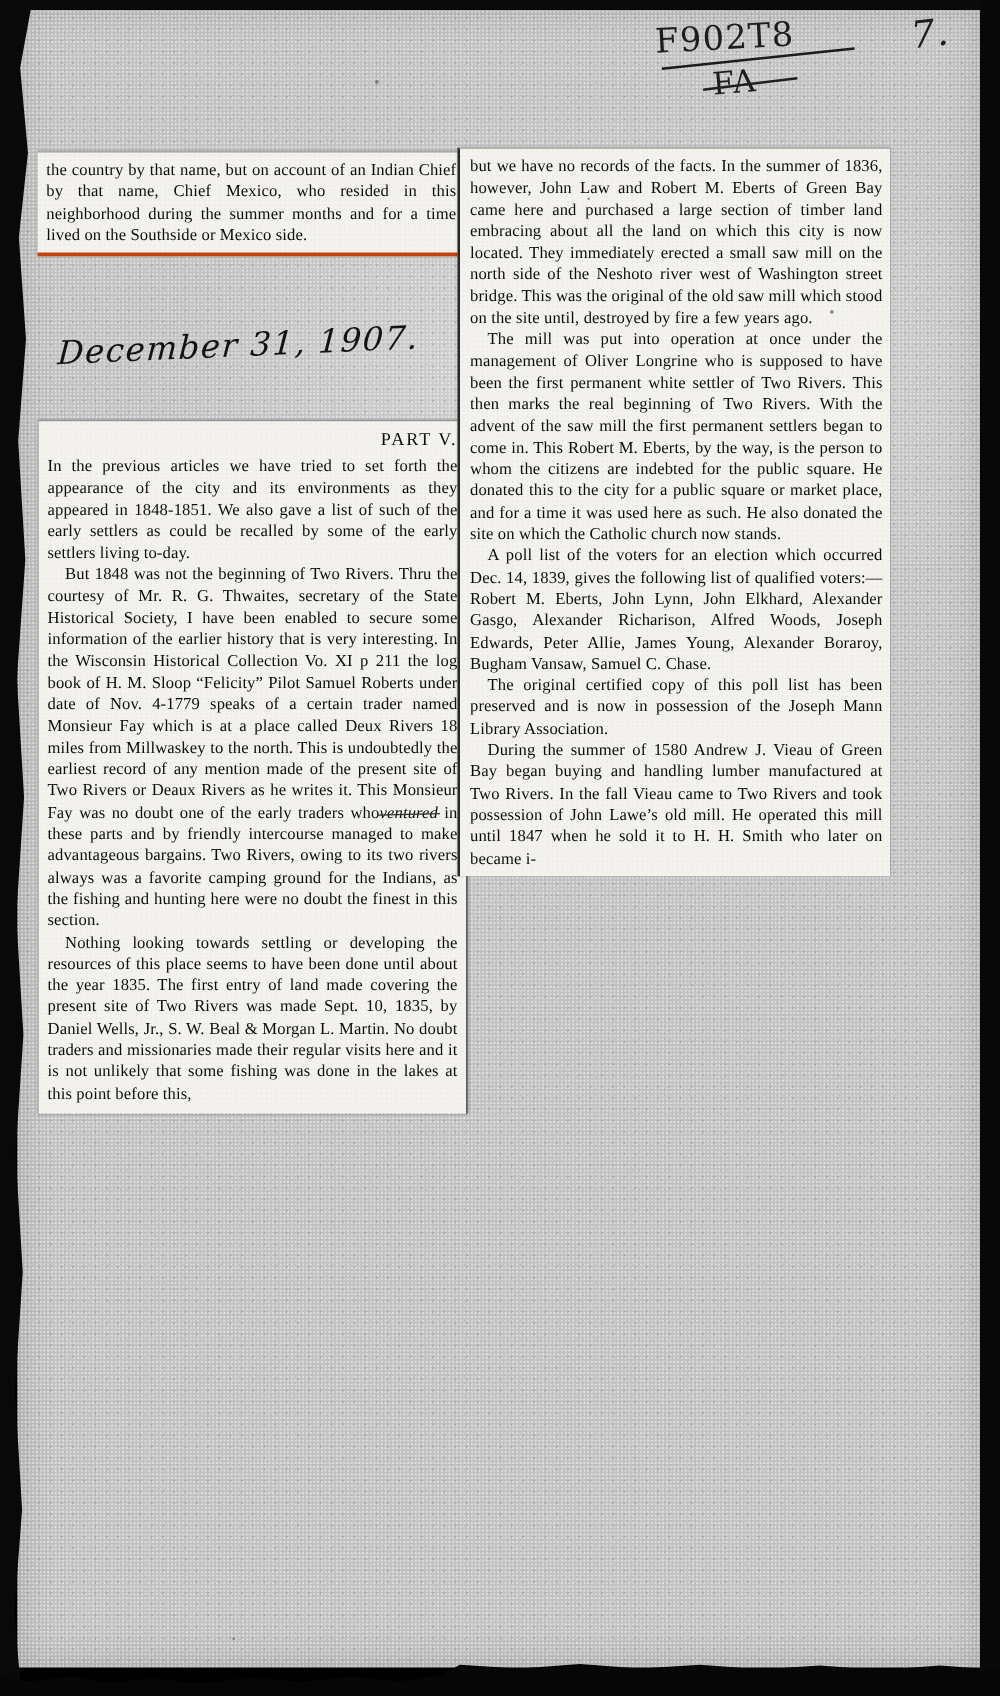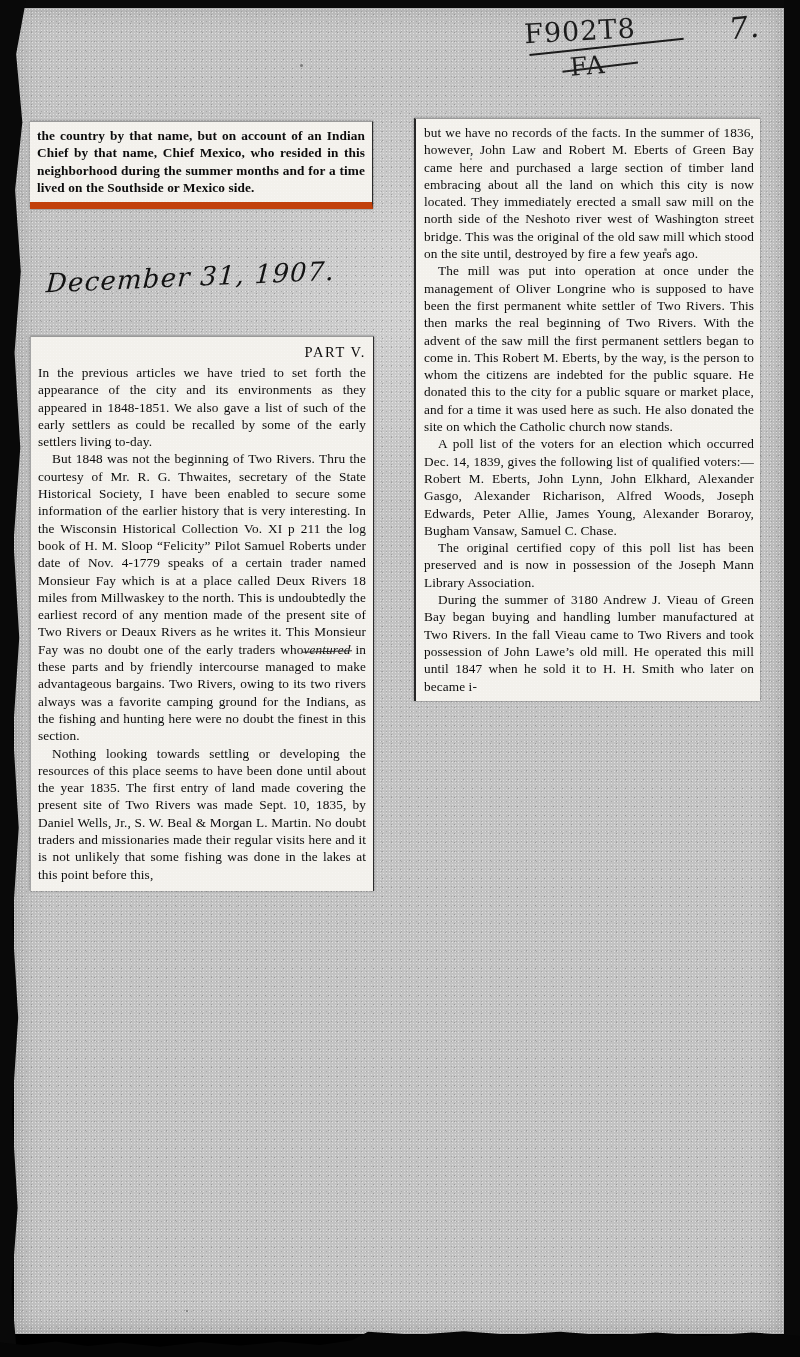--- a/index.html
+++ b/index.html
@@ -160,42 +160,40 @@
   }
 
   
   #clip-a {
     left: 30px;
     top: 121px;
     width: 328px;
     padding: 5px 7px 6px 7px;
     border-right: 1.5px solid #2a2a2a;
     border-top: 1px solid #9a9a9a;
-    border-bottom: 7px solid #c2410c;
-    font-weight: bold;
+    border-bottom: 3px solid #c2410c;
   }
   
   #clip-b {
     left: 30px;
     top: 336px;
     width: 328px;
     padding: 6px 7px 8px 7px;
     border-right: 1.5px solid #2a2a2a;
     border-top: 1px solid #9a9a9a;
     border-left: 1px solid #a5a5a5;
   }
   
   #clip-c {
     left: 366px;
     top: 118px;
     width: 330px;
     padding: 5px 6px 6px 8px;
     border-left: 2px solid #262626;
     border-top: 1px solid #9a9a9a;
-    margin-left: 48px;
   }
 
   p {
     margin: 0;
     font-size: 13.3px;
     line-height: 17.3px;
     text-align: justify;
     text-justify: inter-word;
     letter-spacing: .1px;
     position: relative;
@@ -277,21 +275,21 @@
     <p class="noindent">In the previous articles we have tried to set forth the appearance of the city and its environments as they appeared in 1848-1851. We also gave a list of such of the early settlers as could be recalled by some of the early settlers living to-day.</p>
     <p><span>But 1848 was not the beginning of Two Rivers. Thru the courtesy of Mr. R. G. Thwaites, secretary of the State Historical Society, I have been enabled to secure some information of the earlier history that is very interesting. In the Wisconsin Historical Collection Vo. XI p 211 the log book of H. M. Sloop “Felicity” Pilot Samuel Roberts under date of Nov. 4-1779 speaks of a certain trader named Monsieur Fay which is at a place called Deux Rivers 18 miles from Millwaskey to the north. This is undoubtedly the earliest record of any mention made of the present site of Two Rivers or Deaux Rivers as he writes it. This Monsieur Fay was no doubt one of the early traders who</span><span class="struck">ventured</span><span> in these parts and by friendly intercourse managed to make advantageous bargains. Two Rivers, owing to its two rivers always was a favorite camping ground for the Indians, as the fishing and hunting here were no doubt the finest in this section.</span></p>
     <p>Nothing looking towards settling or developing the resources of this place seems to have been done until about the year 1835. The first entry of land made covering the present site of Two Rivers was made Sept. 10, 1835, by Daniel Wells, Jr., S. W. Beal &amp; Morgan L. Martin. No doubt traders and missionaries made their regular visits here and it is not unlikely that some fishing was done in the lakes at this point before this,</p>
   </div>
 
   <div id="clip-c" class="clip">
     <p class="noindent">but we have no records of the facts. In the summer of 1836, however, John Law and Robert M. Eberts of Green Bay came here and purchased a large section of timber land embracing about all the land on which this city is now located. They immediately erected a small saw mill on the north side of the Neshoto river west of Washington street bridge. This was the original of the old saw mill which stood on the site until, destroyed by fire a few years ago.</p>
     <p>The mill was put into operation at once under the management of Oliver Longrine who is supposed to have been the first permanent white settler of Two Rivers. This then marks the real beginning of Two Rivers. With the advent of the saw mill the first permanent settlers began to come in. This Robert M. Eberts, by the way, is the person to whom the citizens are indebted for the public square. He donated this to the city for a public square or market place, and for a time it was used here as such. He also donated the site on which the Catholic church now stands.</p>
     <p>A poll list of the voters for an election which occurred Dec. 14, 1839, gives the following list of qualified voters:—Robert M. Eberts, John Lynn, John Elkhard, Alexander Gasgo, Alexander Richarison, Alfred Woods, Joseph Edwards, Peter Allie, James Young, Alexander Boraroy, Bugham Vansaw, Samuel C. Chase.</p>
     <p>The original certified copy of this poll list has been preserved and is now in possession of the Joseph Mann Library Association.</p>
-    <p>During the summer of 3180 Andrew J. Vieau of Green Bay began buying and handling lumber manufactured at Two Rivers. In the fall Vieau came to Two Rivers and took possession of John Lawe’s old mill. He operated this mill until 1847 when he sold it to H. H. Smith who later on became i-</p>
+    <p>During the summer of 1580 Andrew J. Vieau of Green Bay began buying and handling lumber manufactured at Two Rivers. In the fall Vieau came to Two Rivers and took possession of John Lawe’s old mill. He operated this mill until 1847 when he sold it to H. H. Smith who later on became i-</p>
   </div>
 
   <div class="speck" style="left:300px;top:64px;width:3px;height:3px;"></div>
   <div class="speck" style="left:470px;top:158px;width:2px;height:2px;"></div>
   <div class="speck" style="left:664px;top:248px;width:3px;height:3px;"></div>
   <div class="speck" style="left:186px;top:1310px;width:2px;height:2px;"></div>
 
 </div>
 
 </body></html>

